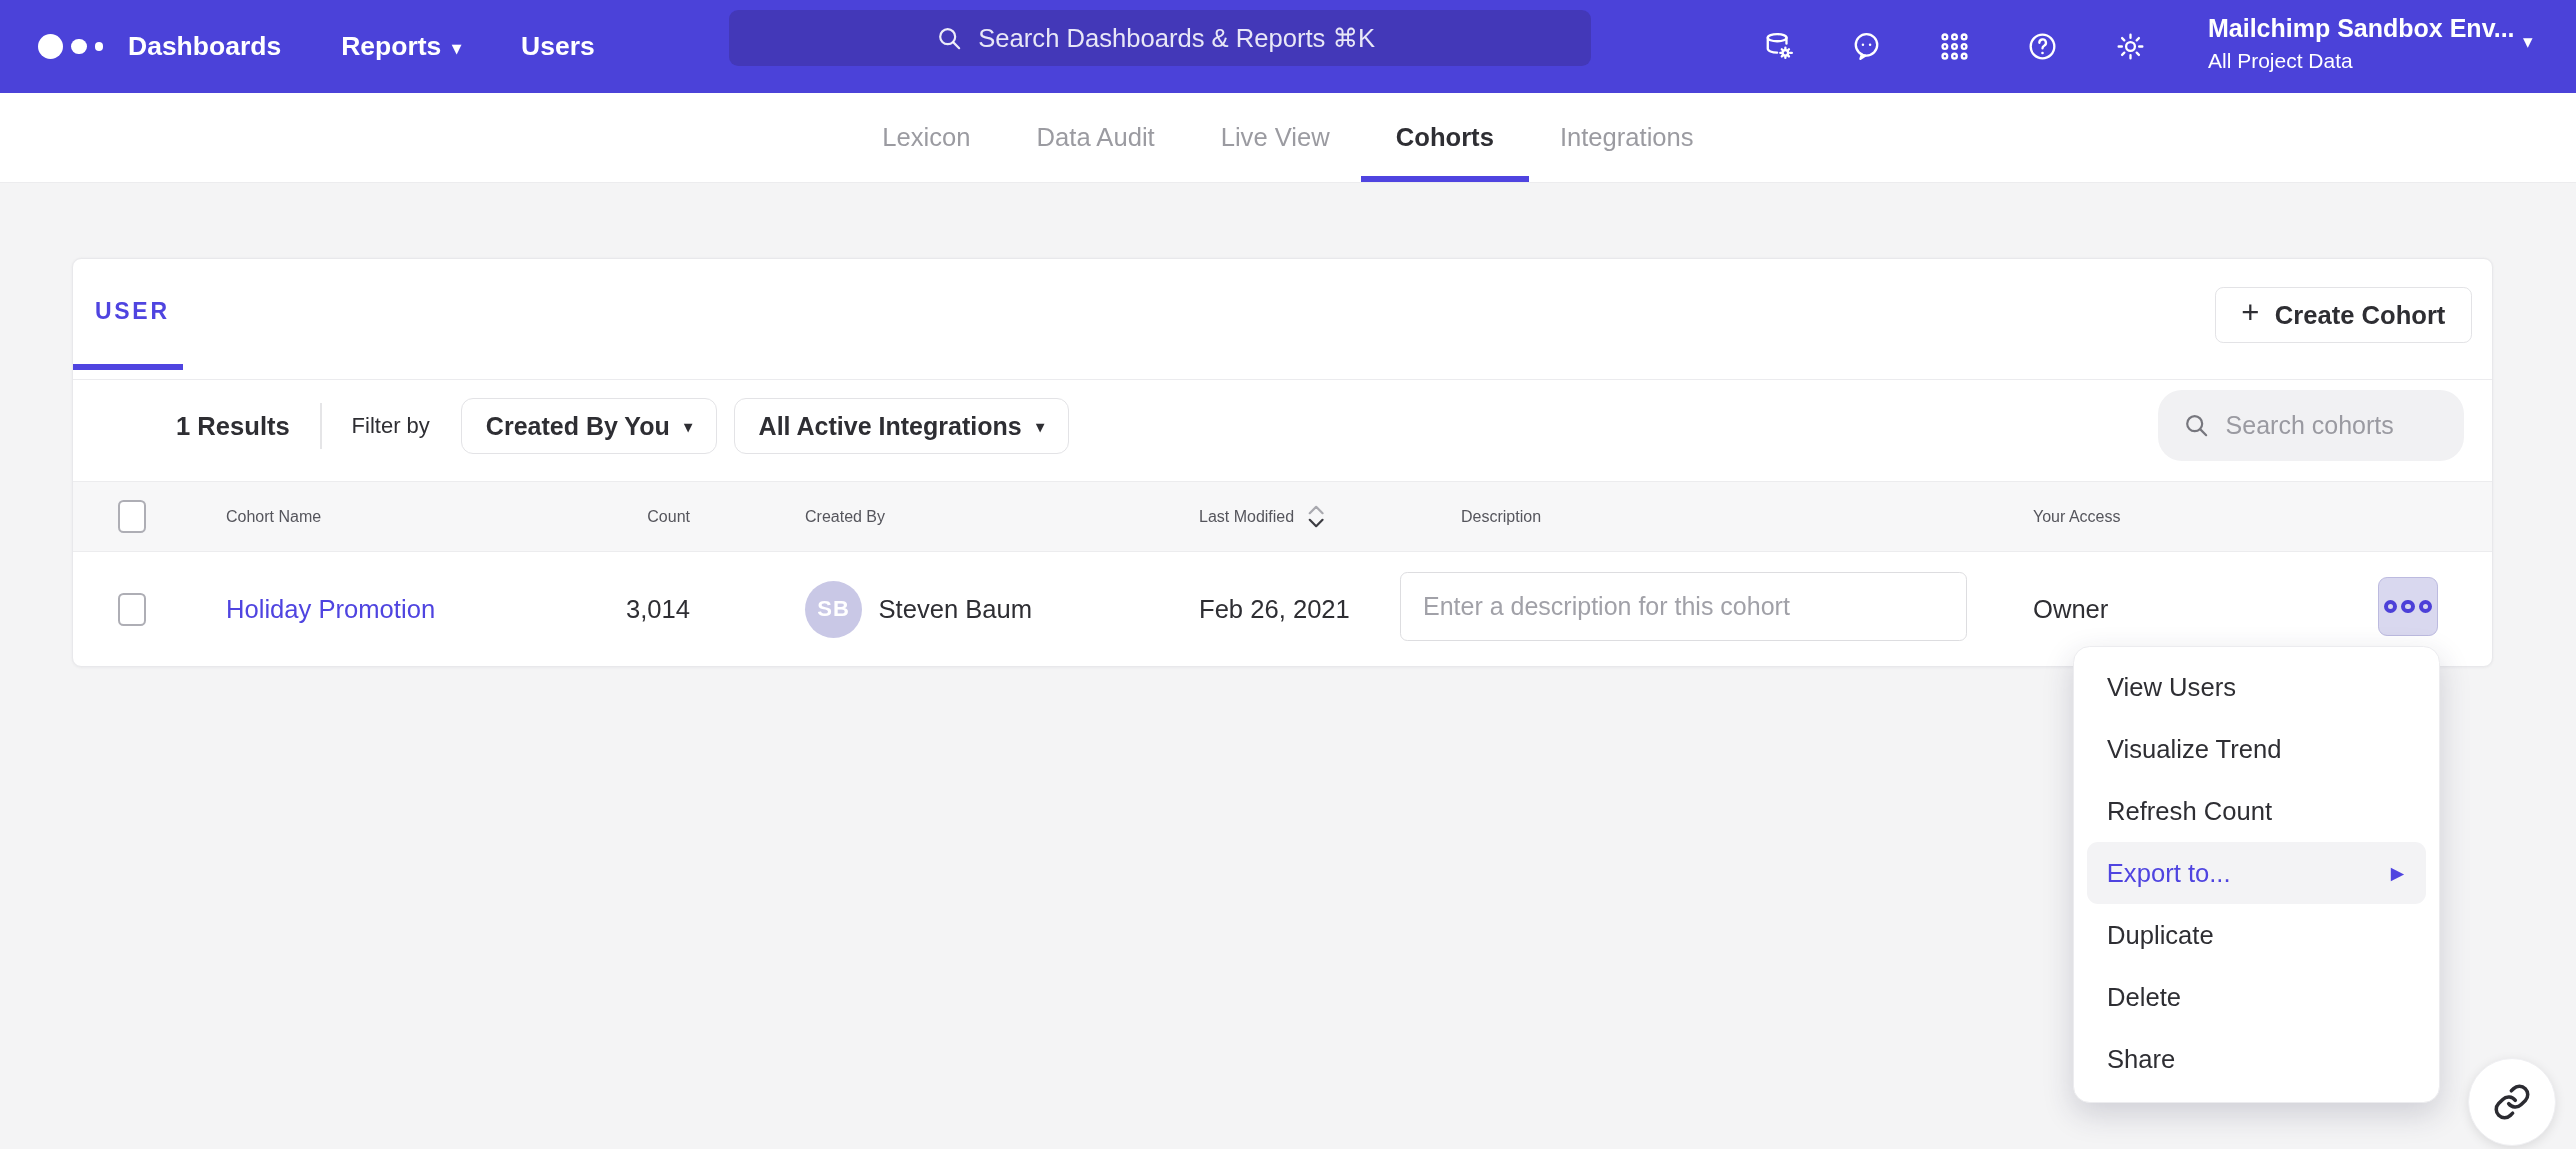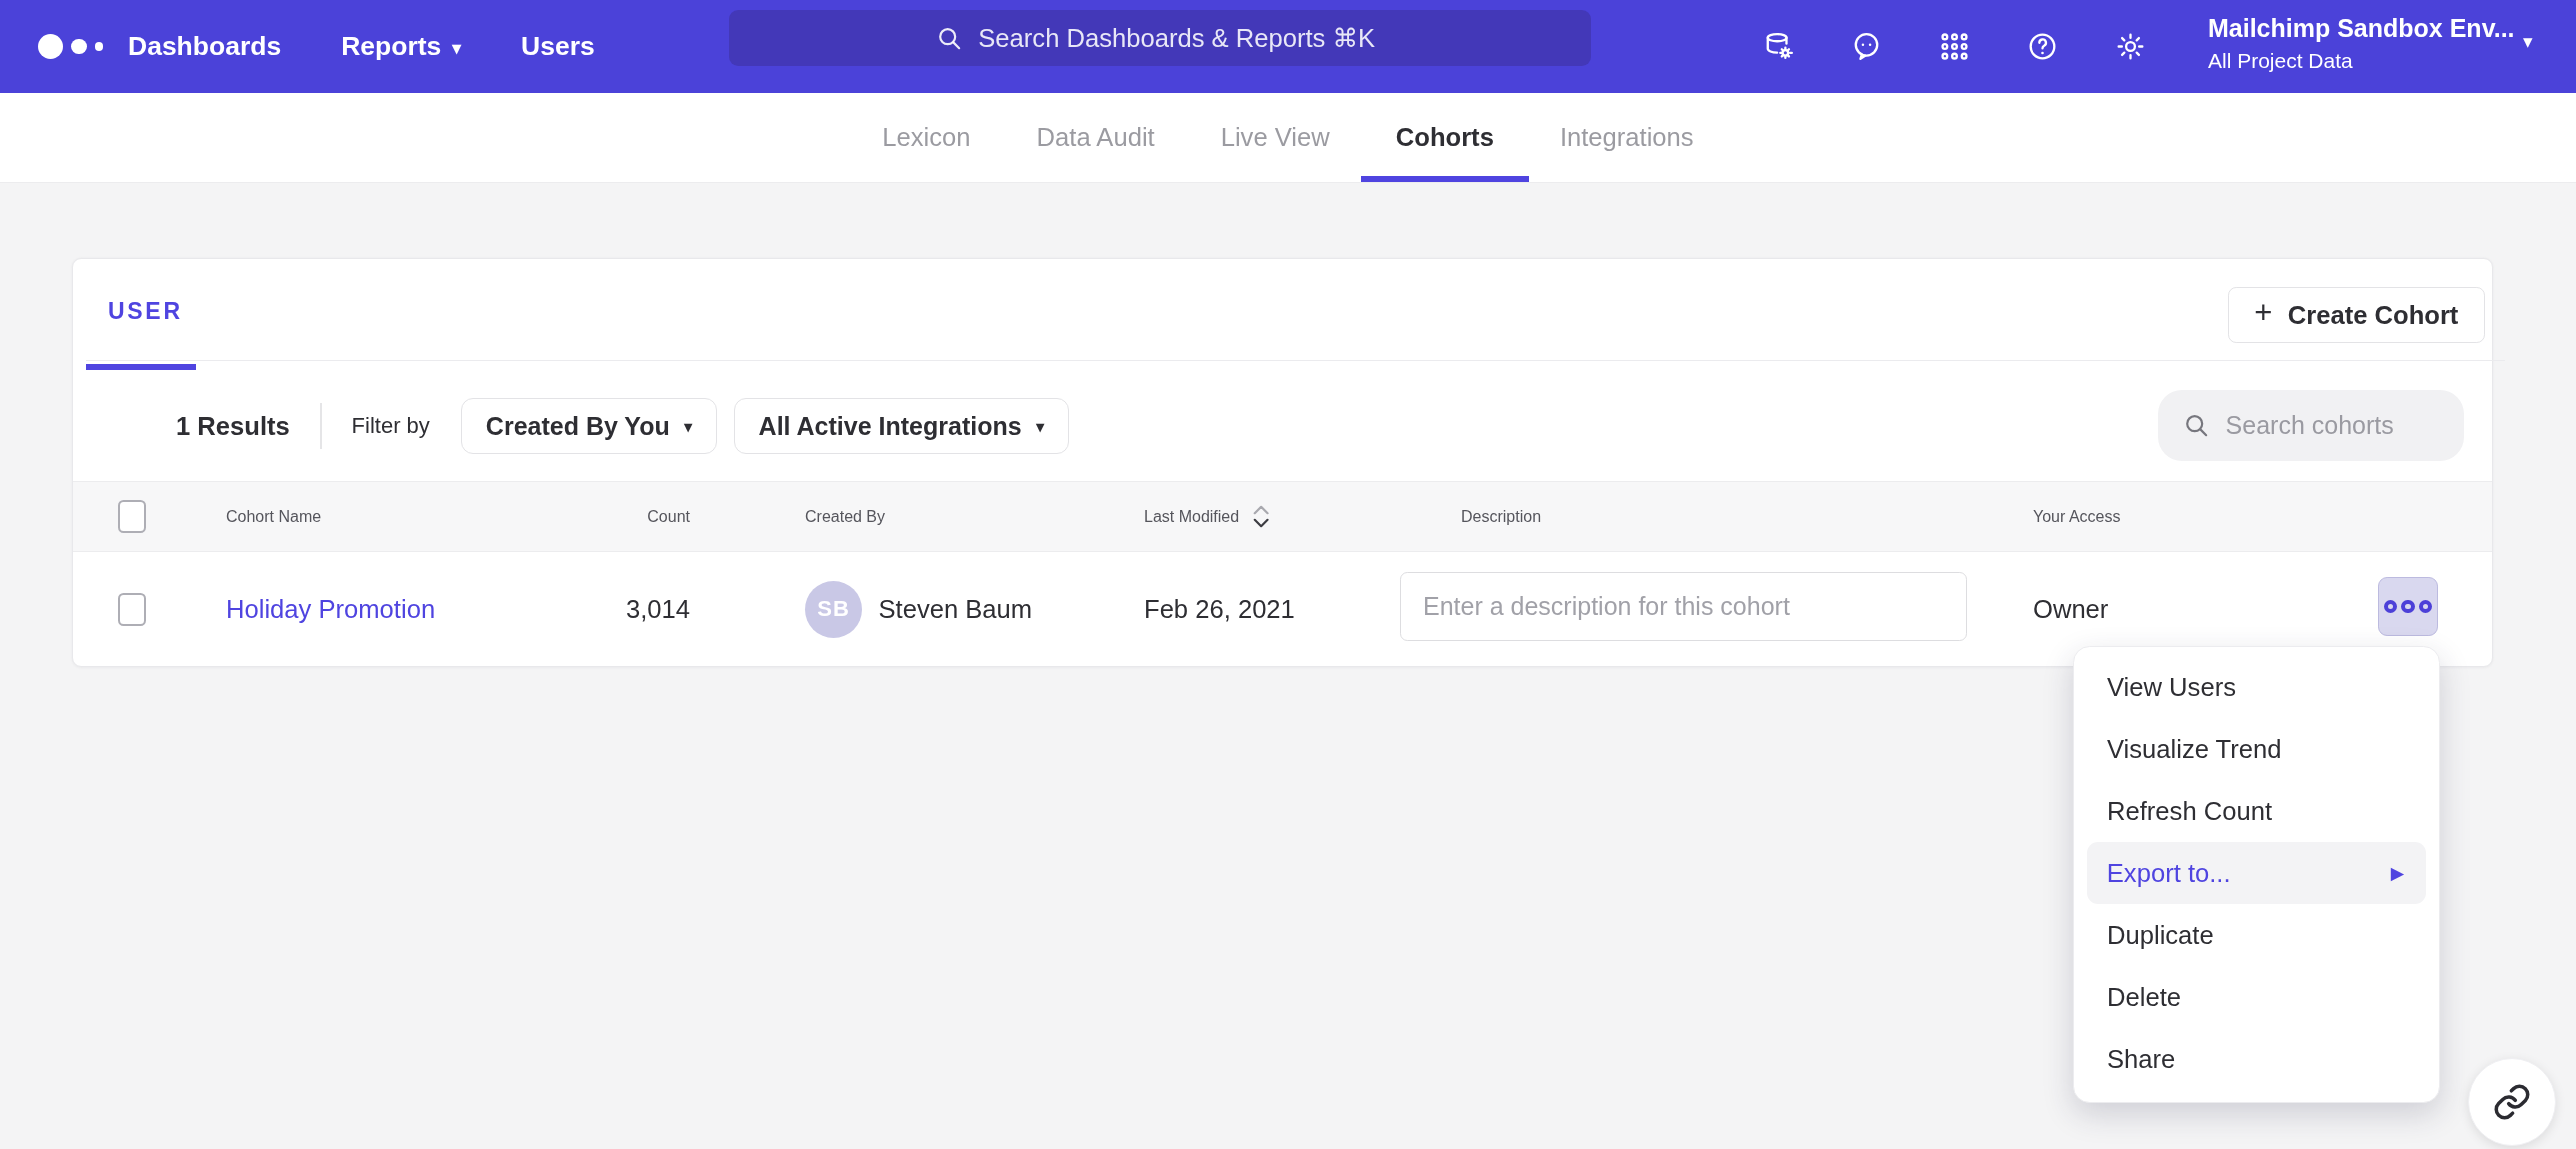--- a/index.html
+++ b/index.html
@@ -36,21 +36,21 @@
   .subnav { position:absolute; top:93px; left:0; width:100%; height:90px; background:#fff; border-bottom:0.9px solid #ececee; }
   .tabs { height:100%; display:flex; align-items:center; justify-content:center; gap:66px; font-size:25.6px; color:#9b9ba1; }
   .tab { position:relative; height:100%; display:flex; align-items:center; cursor:pointer; white-space:nowrap; }
   .tab.active { color:#2e2e33; font-weight:bold; }
   .tab.active .underline { position:absolute; bottom:0; left:50%; transform:translateX(-50%); width:168px; height:6.4px; background:#4f44e0; }
   
   .card {
     position:absolute; left:72px; top:258px; width:2421px; height:409px; background:#fff;
     border:0.9px solid #e8e8eb; border-radius:9.1px; box-shadow:0 0.9px 2.7px rgba(30,30,50,0.05);
   }
-  .card-tabs { position:absolute; top:0; left:13px; width:100%; height:102px; border-bottom:1.8px solid #ebebee; }
+  .card-tabs { position:absolute; top:0; left:0; width:100%; height:121px; border-bottom:1.8px solid #ebebee; }
   .user-tab { position:absolute; left:22px; top:39px; font-size:23px; font-weight:bold; letter-spacing:2.7px; color:#4f44e0; cursor:pointer; }
   .user-underline { position:absolute; left:0; top:105px; width:110px; height:6.4px; background:#4f44e0; }
   .create-btn {
     position:absolute; right:20px; top:28px; height:56px; display:flex; align-items:center; gap:15.5px;
     border:1.8px solid #e3e3e6; border-radius:8.2px; background:#fff; padding:0 25.6px;
     font-size:25.6px; font-weight:bold; color:#2e2e33; cursor:pointer;
   }
   .create-btn .plus { font-size:31px; font-weight:normal; transform:translateY(-1.8px); }
   .toolbar { position:absolute; top:112px; left:0; width:100%; height:110px; display:flex; align-items:center; padding-left:103px; }
   .results { font-size:25.6px; font-weight:bold; }
@@ -70,21 +70,21 @@
   
   .thead {
     position:absolute; top:222px; left:0; width:100%; height:71px; background:#f7f7f8;
     border-top:1.8px solid #ececee; border-bottom:1.8px solid #ececee; font-size:16px; color:#55555c;
   }
   .thead .cell, .trow .cell { position:absolute; top:0; height:100%; display:flex; align-items:center; white-space:nowrap; }
   .col-check { left:45px; }
   .col-name  { left:153px; }
   .col-count { left:457px; width:160px; justify-content:flex-end; }
   .col-createdby { left:732px; }
-  .col-modified { left:1071px; }
+  .col-modified { left:1126px; }
   .col-desc { left:1388px; }
   .col-access { left:1960px; }
   .checkbox { width:28px; height:33px; background:#fff; border:2.7px solid #aeaeb5; border-radius:5.5px; cursor:pointer; }
   .sorter { margin-left:12.8px; display:flex; flex-direction:column; align-items:center; gap:1.8px; }
   .trow { position:absolute; top:293px; left:0; width:100%; height:114px; font-size:25.6px; }
   .cohort-link { color:#4f44e0; cursor:pointer; }
   .avatar {
     width:57px; height:57px; border-radius:50%; background:#c9c8e6; color:#fff; font-size:22px; font-weight:bold;
     display:flex; align-items:center; justify-content:center; letter-spacing:0.9px; flex:0 0 auto;
   }

